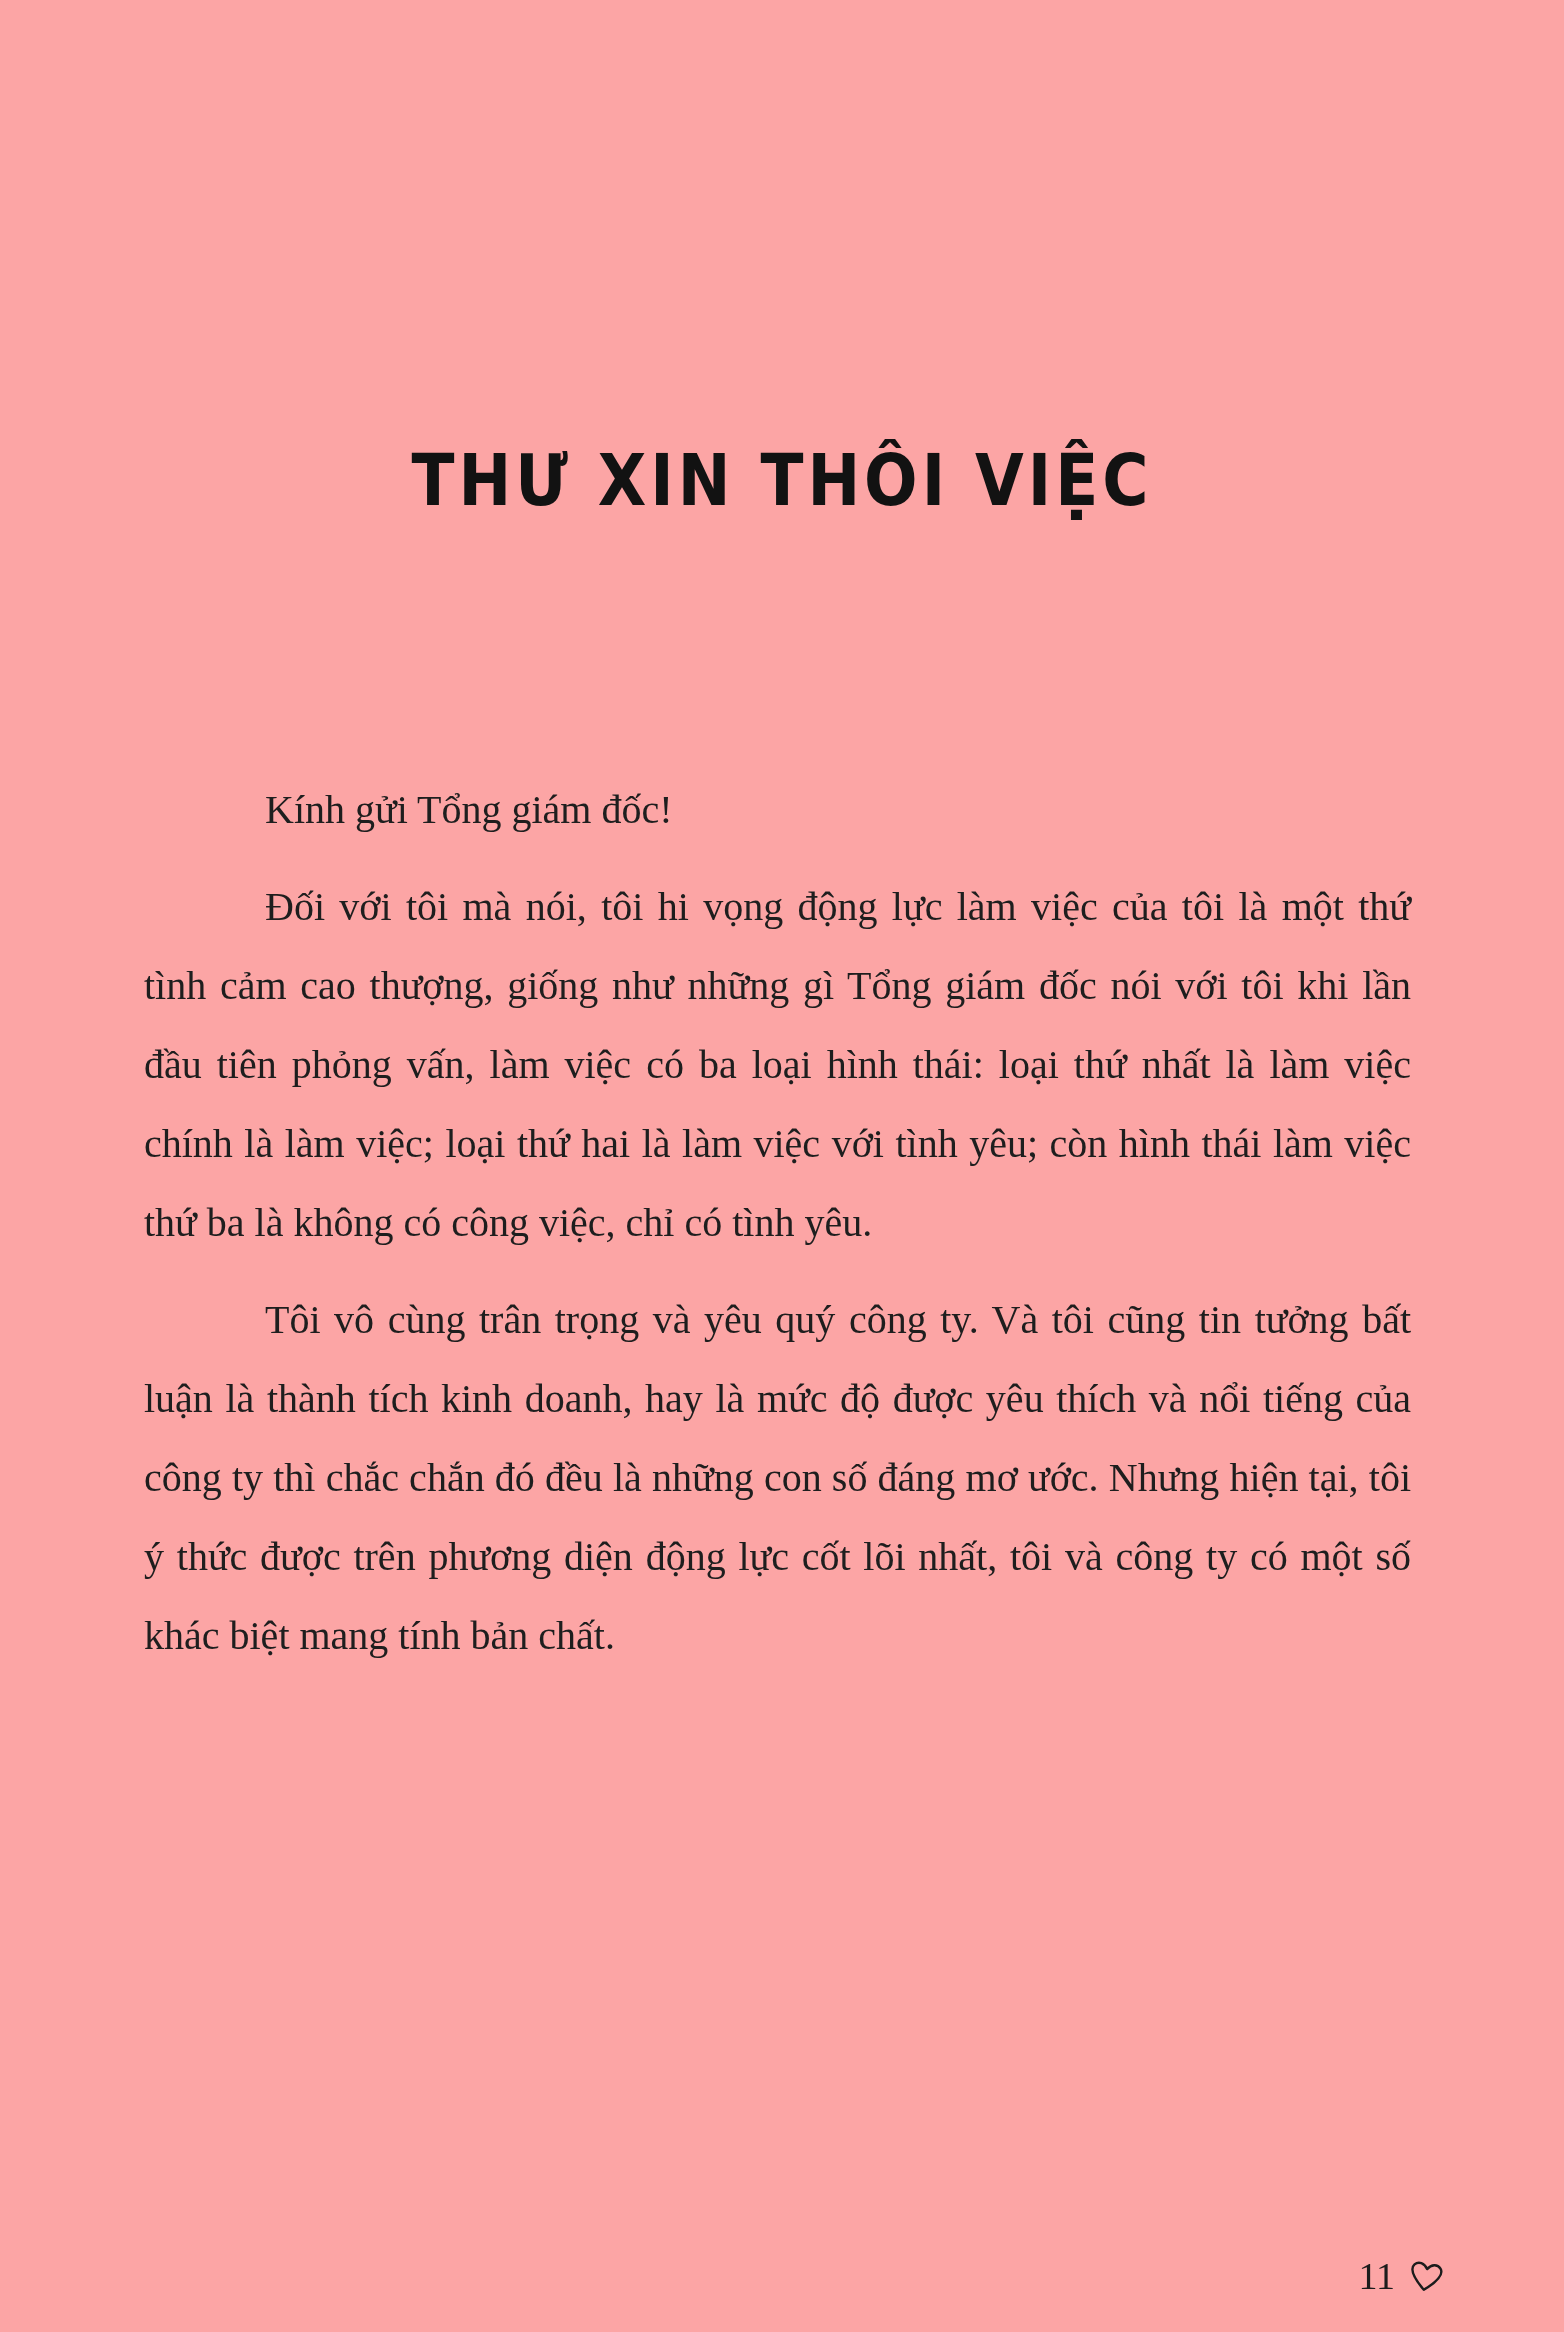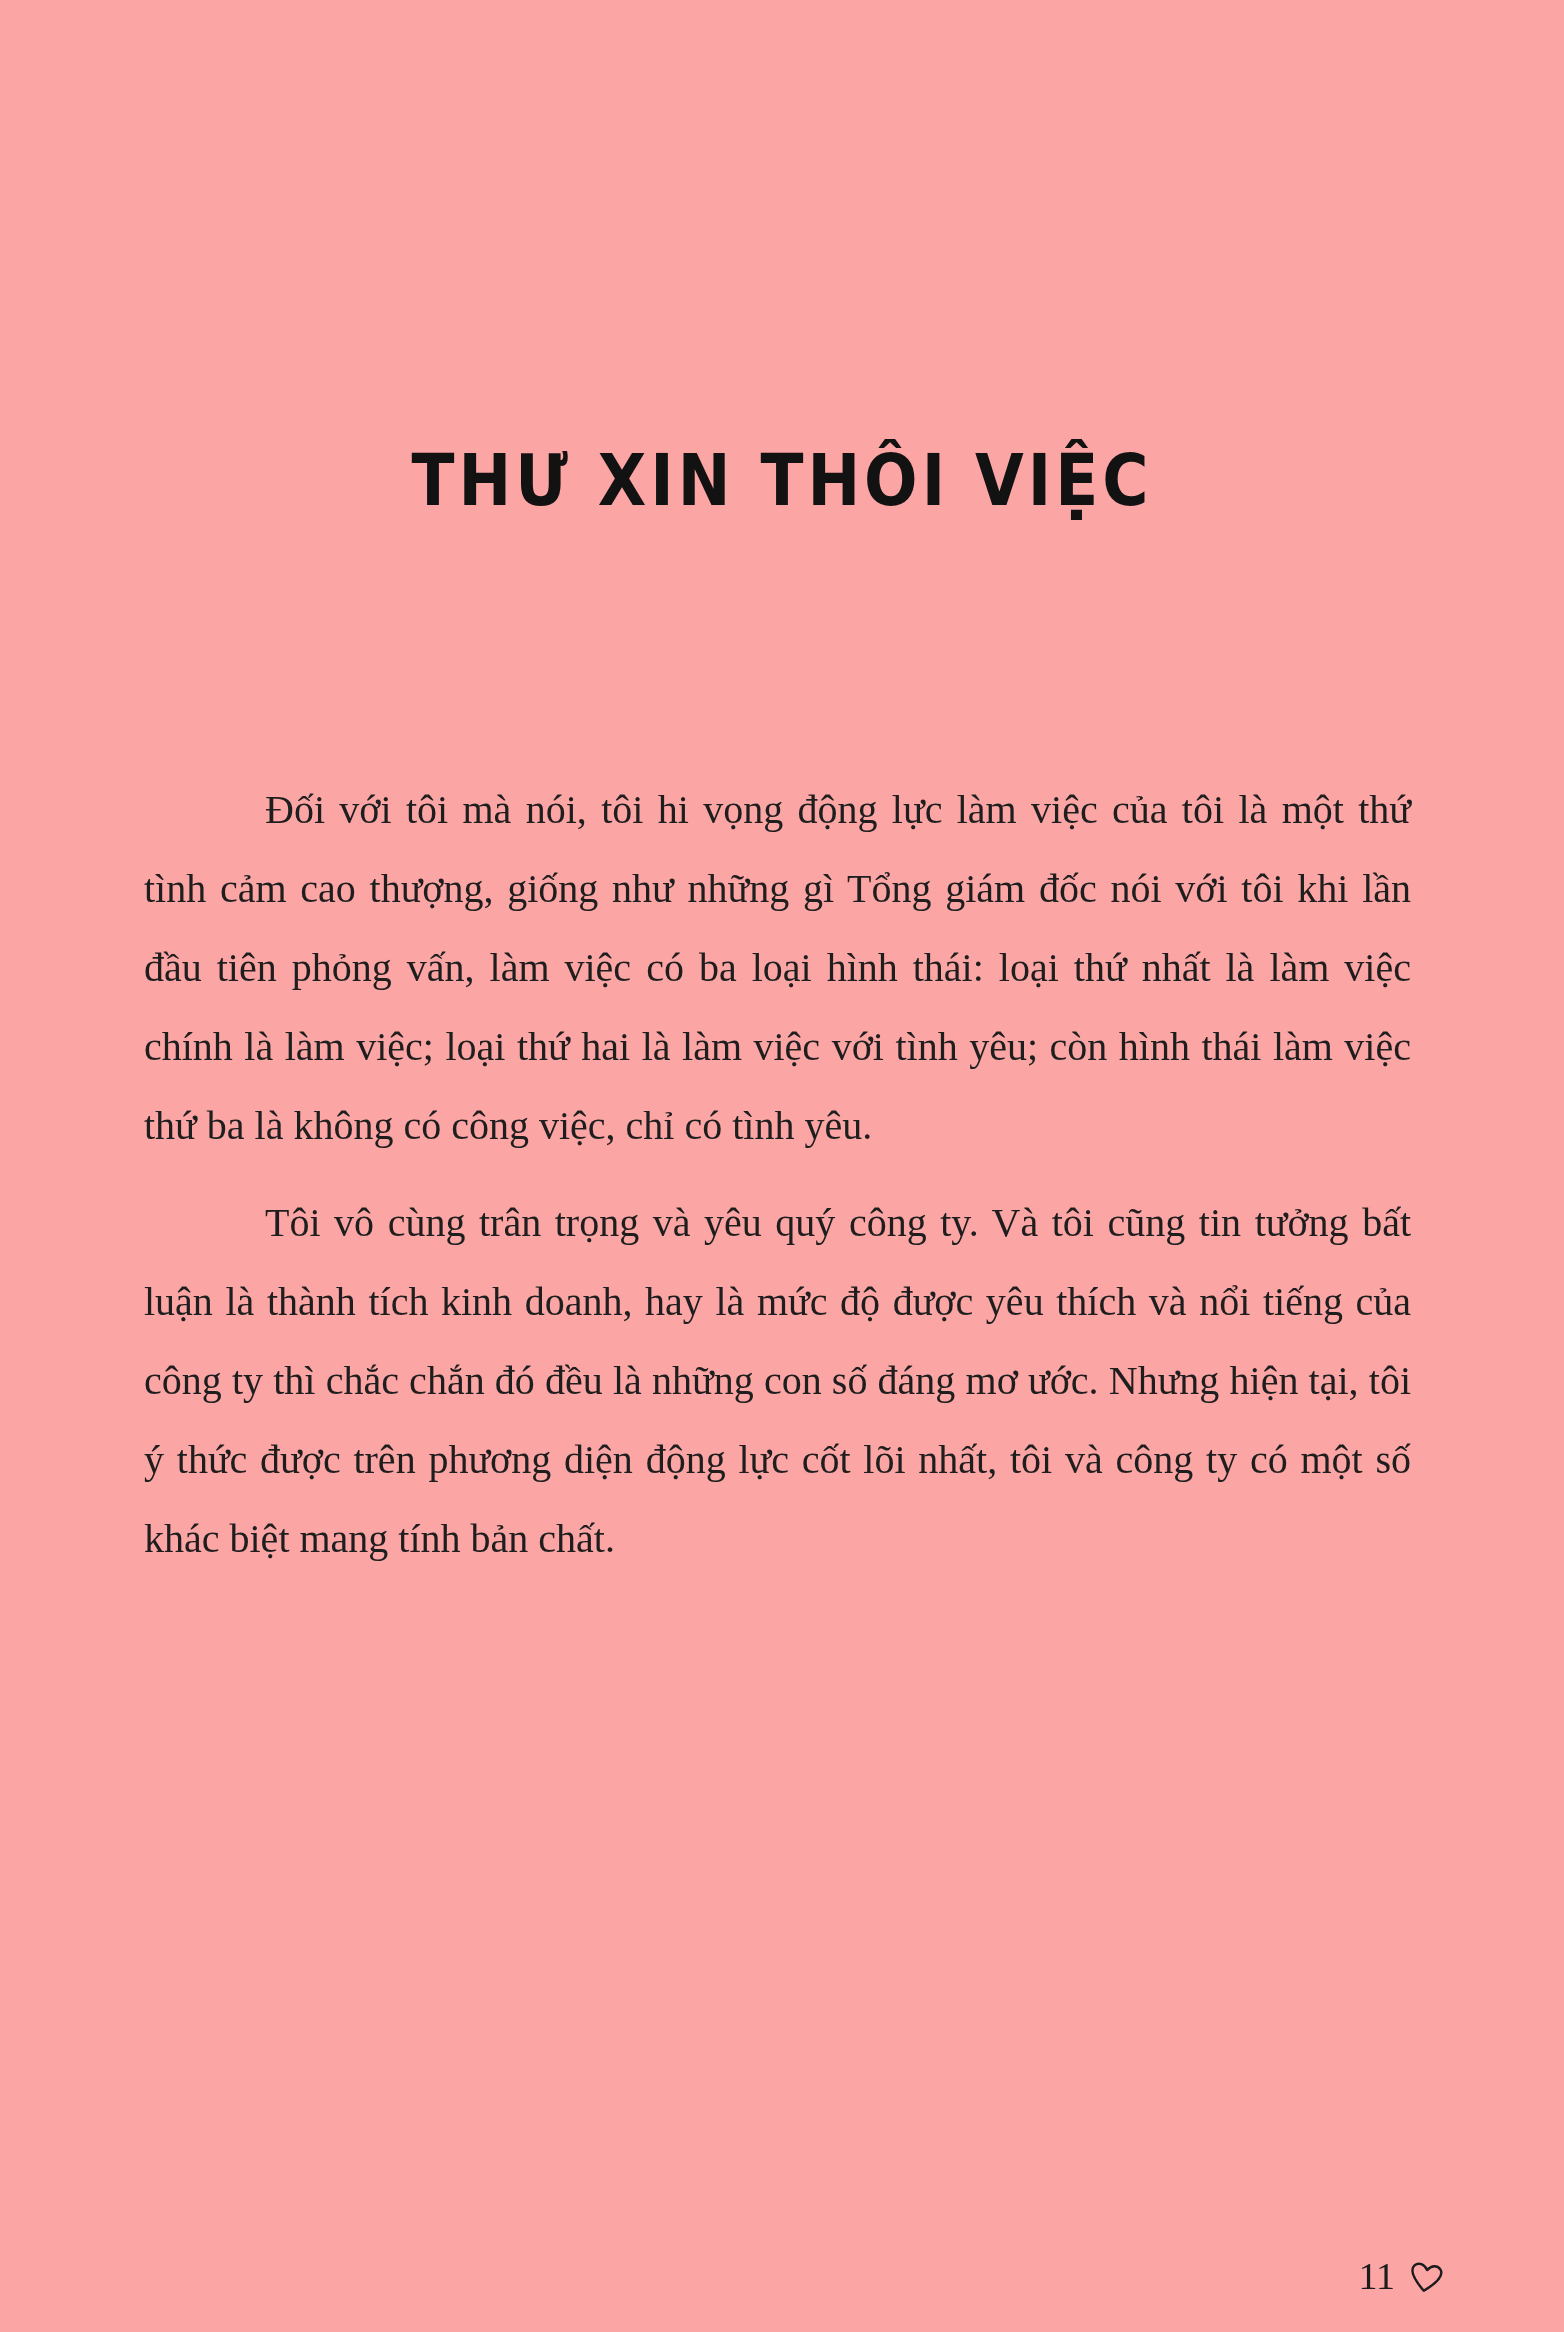--- a/index.html
+++ b/index.html
@@ -42,21 +42,21 @@
   }
   .body-text p {
     margin: 0 0 18px 0;
     text-indent: 121px;
   }
   .footer {
     position: absolute;
     right: 117px;
     bottom: 34px;
     display: flex;
-    align-items: flex-end;
+    align-items: center;
     gap: 10px;
     font-size: 38px;
     color: #1c1c1c;
   }
   .heart-icon {
     display: inline-block;
     width: 42px;
     height: 42px;
     transform: rotate(9deg);
   }
@@ -66,20 +66,21 @@
   }
 </style>
 </head>
 <body>
 
 <div class="page">
 
   <h1 class="chapter-title">THƯ XIN THÔI VIỆC</h1>
 
   <div class="body-text">
+    <p>Kính gửi Tổng giám đốc!</p>
     <p>Đối với tôi mà nói, tôi hi vọng động lực làm việc của tôi là một thứ tình cảm cao thượng, giống như những gì Tổng giám đốc nói với tôi khi lần đầu tiên phỏng vấn, làm việc có ba loại hình thái: loại thứ nhất là làm việc chính là làm việc; loại thứ hai là làm việc với tình yêu; còn hình thái làm việc thứ ba là không có công việc, chỉ có tình yêu.</p>
     <p>Tôi vô cùng trân trọng và yêu quý công ty. Và tôi cũng tin tưởng bất luận là thành tích kinh doanh, hay là mức độ được yêu thích và nổi tiếng của công ty thì chắc chắn đó đều là những con số đáng mơ ước. Nhưng hiện tại, tôi ý thức được trên phương diện động lực cốt lõi nhất, tôi và công ty có một số khác biệt mang tính bản chất.</p>
   </div>
 
   <div class="footer">
     <span>11</span>
     <span class="heart-icon">
       <svg viewBox="0 0 24 24" fill="none" xmlns="http://www.w3.org/2000/svg">
         <path d="M12 20 C 5 14, 2 9.5, 4.5 6.5 C 6.5 4.2, 10 4.8, 12 8 C 14 4.8, 17.5 4.2, 19.5 6.5 C 22 9.5, 19 14, 12 20 Z" stroke="#1c1c1c" stroke-width="1.4" stroke-linejoin="round"></path>
       </svg>

